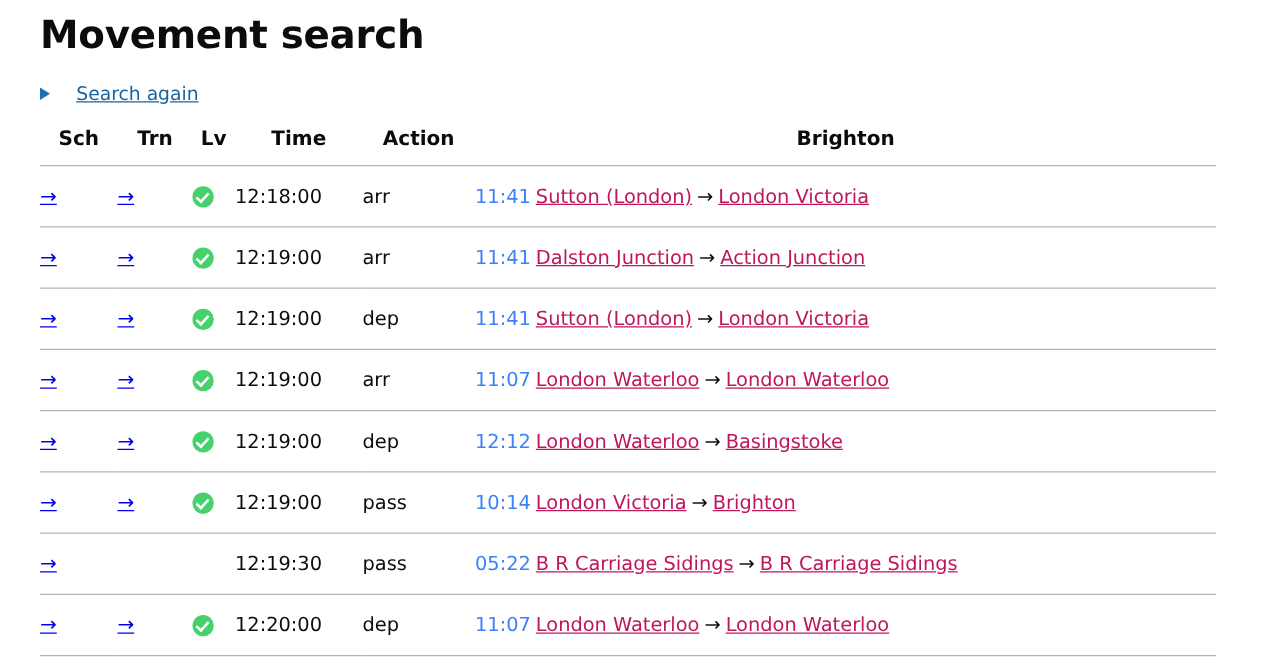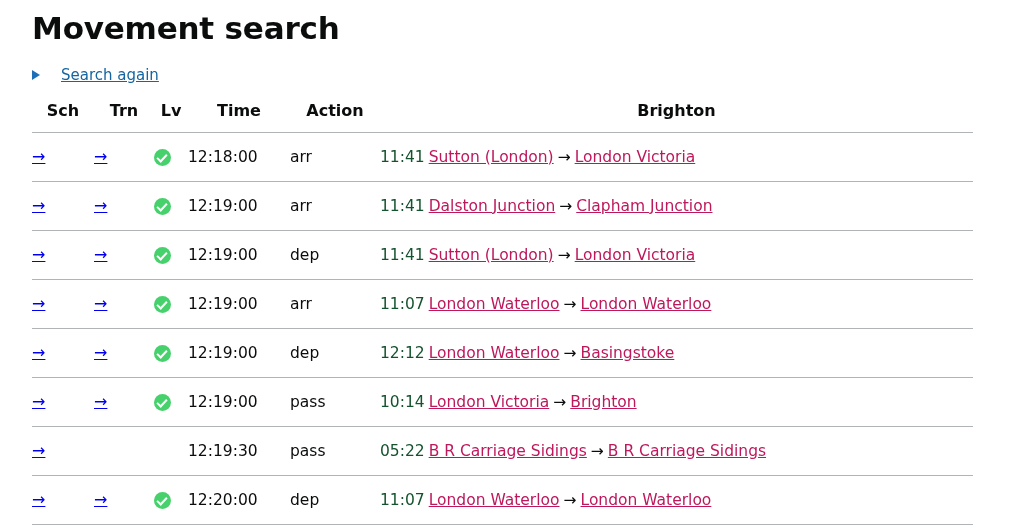--- a/index.html
+++ b/index.html
@@ -129,21 +129,21 @@
     border: solid #ffffff;
     border-width: 0 2.1px 2.1px 0;
     transform: rotate(43deg);
   }
 
   .sep-arrow {
     color: #0b0c0c;
     padding: 0 4px;
   }
   .svc-time {
-    color: #14532d;
+    color: #3b82f6;
     margin-right: 4px;
   }
 </style>
 </head>
 <body>
 
 <div class="page">
 
   <h1 class="page-title">Movement search</h1>
 
@@ -179,21 +179,21 @@
           <td>12:18:00</td>
           <td>arr</td>
           <td><span class="svc-time">11:41</span><a class="lnk">Sutton (London)</a><span class="sep-arrow">→</span><a class="lnk">London Victoria</a></td>
         </tr>
         <tr>
           <td><a class="arrow-link">→</a></td>
           <td><a class="arrow-link">→</a></td>
           <td><span class="tick"></span></td>
           <td>12:19:00</td>
           <td>arr</td>
-          <td><span class="svc-time">11:41</span><a class="lnk">Dalston Junction</a><span class="sep-arrow">→</span><a class="lnk">Clapham Junction</a></td>
+          <td><span class="svc-time">11:41</span><a class="lnk">Dalston Junction</a><span class="sep-arrow">→</span><a class="lnk">Action Junction</a></td>
         </tr>
         <tr>
           <td><a class="arrow-link">→</a></td>
           <td><a class="arrow-link">→</a></td>
           <td><span class="tick"></span></td>
           <td>12:19:00</td>
           <td>dep</td>
           <td><span class="svc-time">11:41</span><a class="lnk">Sutton (London)</a><span class="sep-arrow">→</span><a class="lnk">London Victoria</a></td>
         </tr>
         <tr>

